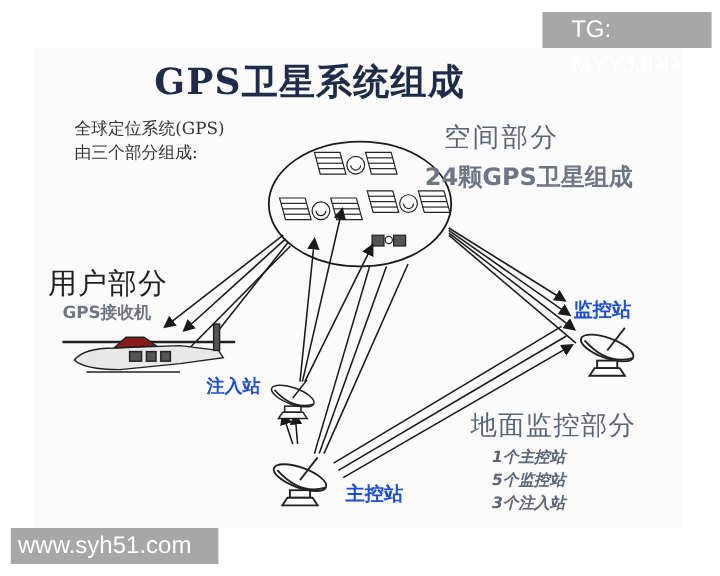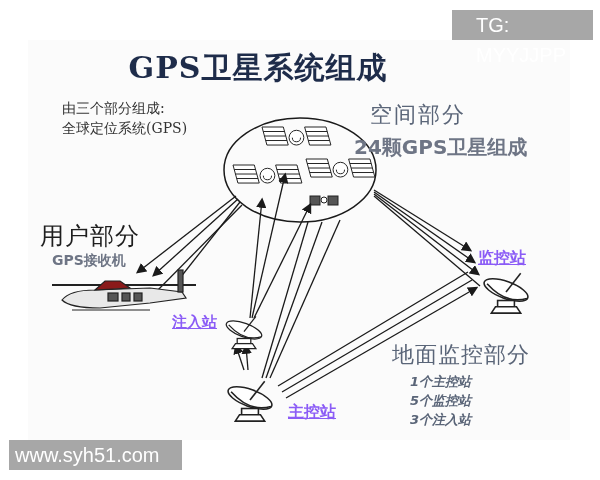--- a/index.html
+++ b/index.html
@@ -13,21 +13,21 @@
   .wm-bottom { left:9px; top:440px; width:173px; box-sizing:border-box; padding-left:6px; }
   .txt { position:absolute; white-space:nowrap; }
   .title { left:0; width:516px; text-align:center; top:48px; font-family:"DejaVu Serif","Liberation Serif",serif;
            font-size:30px; font-weight:bold; color:#1e2c4a; letter-spacing:1px; }
   .intro { left:62px; top:98px; font-family:"DejaVu Serif","Liberation Serif",serif; font-size:14px;
            color:#333; line-height:20px; }
   .h-space { left:370px; top:100px; font-size:22px; color:#5a6578; letter-spacing:2px; }
   .s-space { left:354px; top:134px; font-size:20px; font-weight:bold; color:#6e7585; }
   .h-user { left:40px; top:220px; font-size:24px; color:#1e1e1e; letter-spacing:1px; }
   .s-user { left:52px; top:252px; font-size:14px; font-weight:bold; color:#6e7585; }
-  .lbl-green { color:#8b5cf6; font-weight:bold; font-size:15px;text-decoration:underline; }
+  .lbl-green { color:#1d4ed8; font-weight:bold; font-size:15px; }
   .l-inject { left:172px; top:313px; }
   .l-monitor { left:478px; top:248px; font-size:16px; }
   .l-master { left:288px; top:402px; font-size:16px; }
   .h-ground { left:392px; top:340px; font-size:22px; color:#5a6578; letter-spacing:1px; }
   .ground-list { left:410px; top:372px; font-size:13px; font-weight:bold; color:#5a6578; line-height:19px; }
   .ground-list div { white-space:nowrap;font-style:italic; }
   svg.diagram { position:absolute; left:0; top:0; }
 </style>
 </head>
 <body>
@@ -125,22 +125,22 @@
       <use href="#dish" transform="translate(250,398) scale(1.05)"></use>
     </g>
   <g>
       <use href="#dish" transform="translate(506,290) scale(1.05)"></use>
     </g>
 </svg>
 
 <div class="txt title">GPS卫星系统组成</div>
 
 <div class="txt intro">
+  <div>全球定位系统(GPS)</div>
   <div>由三个部分组成:</div>
-  <div>全球定位系统(GPS)</div>
 </div>
 
 <div class="txt h-space">空间部分</div>
 <div class="txt s-space">24颗GPS卫星组成</div>
 
 <div class="txt h-user">用户部分</div>
 <div class="txt s-user">GPS接收机</div>
 
 <div class="txt lbl-green l-inject">注入站</div>
 <div class="txt lbl-green l-monitor">监控站</div>

